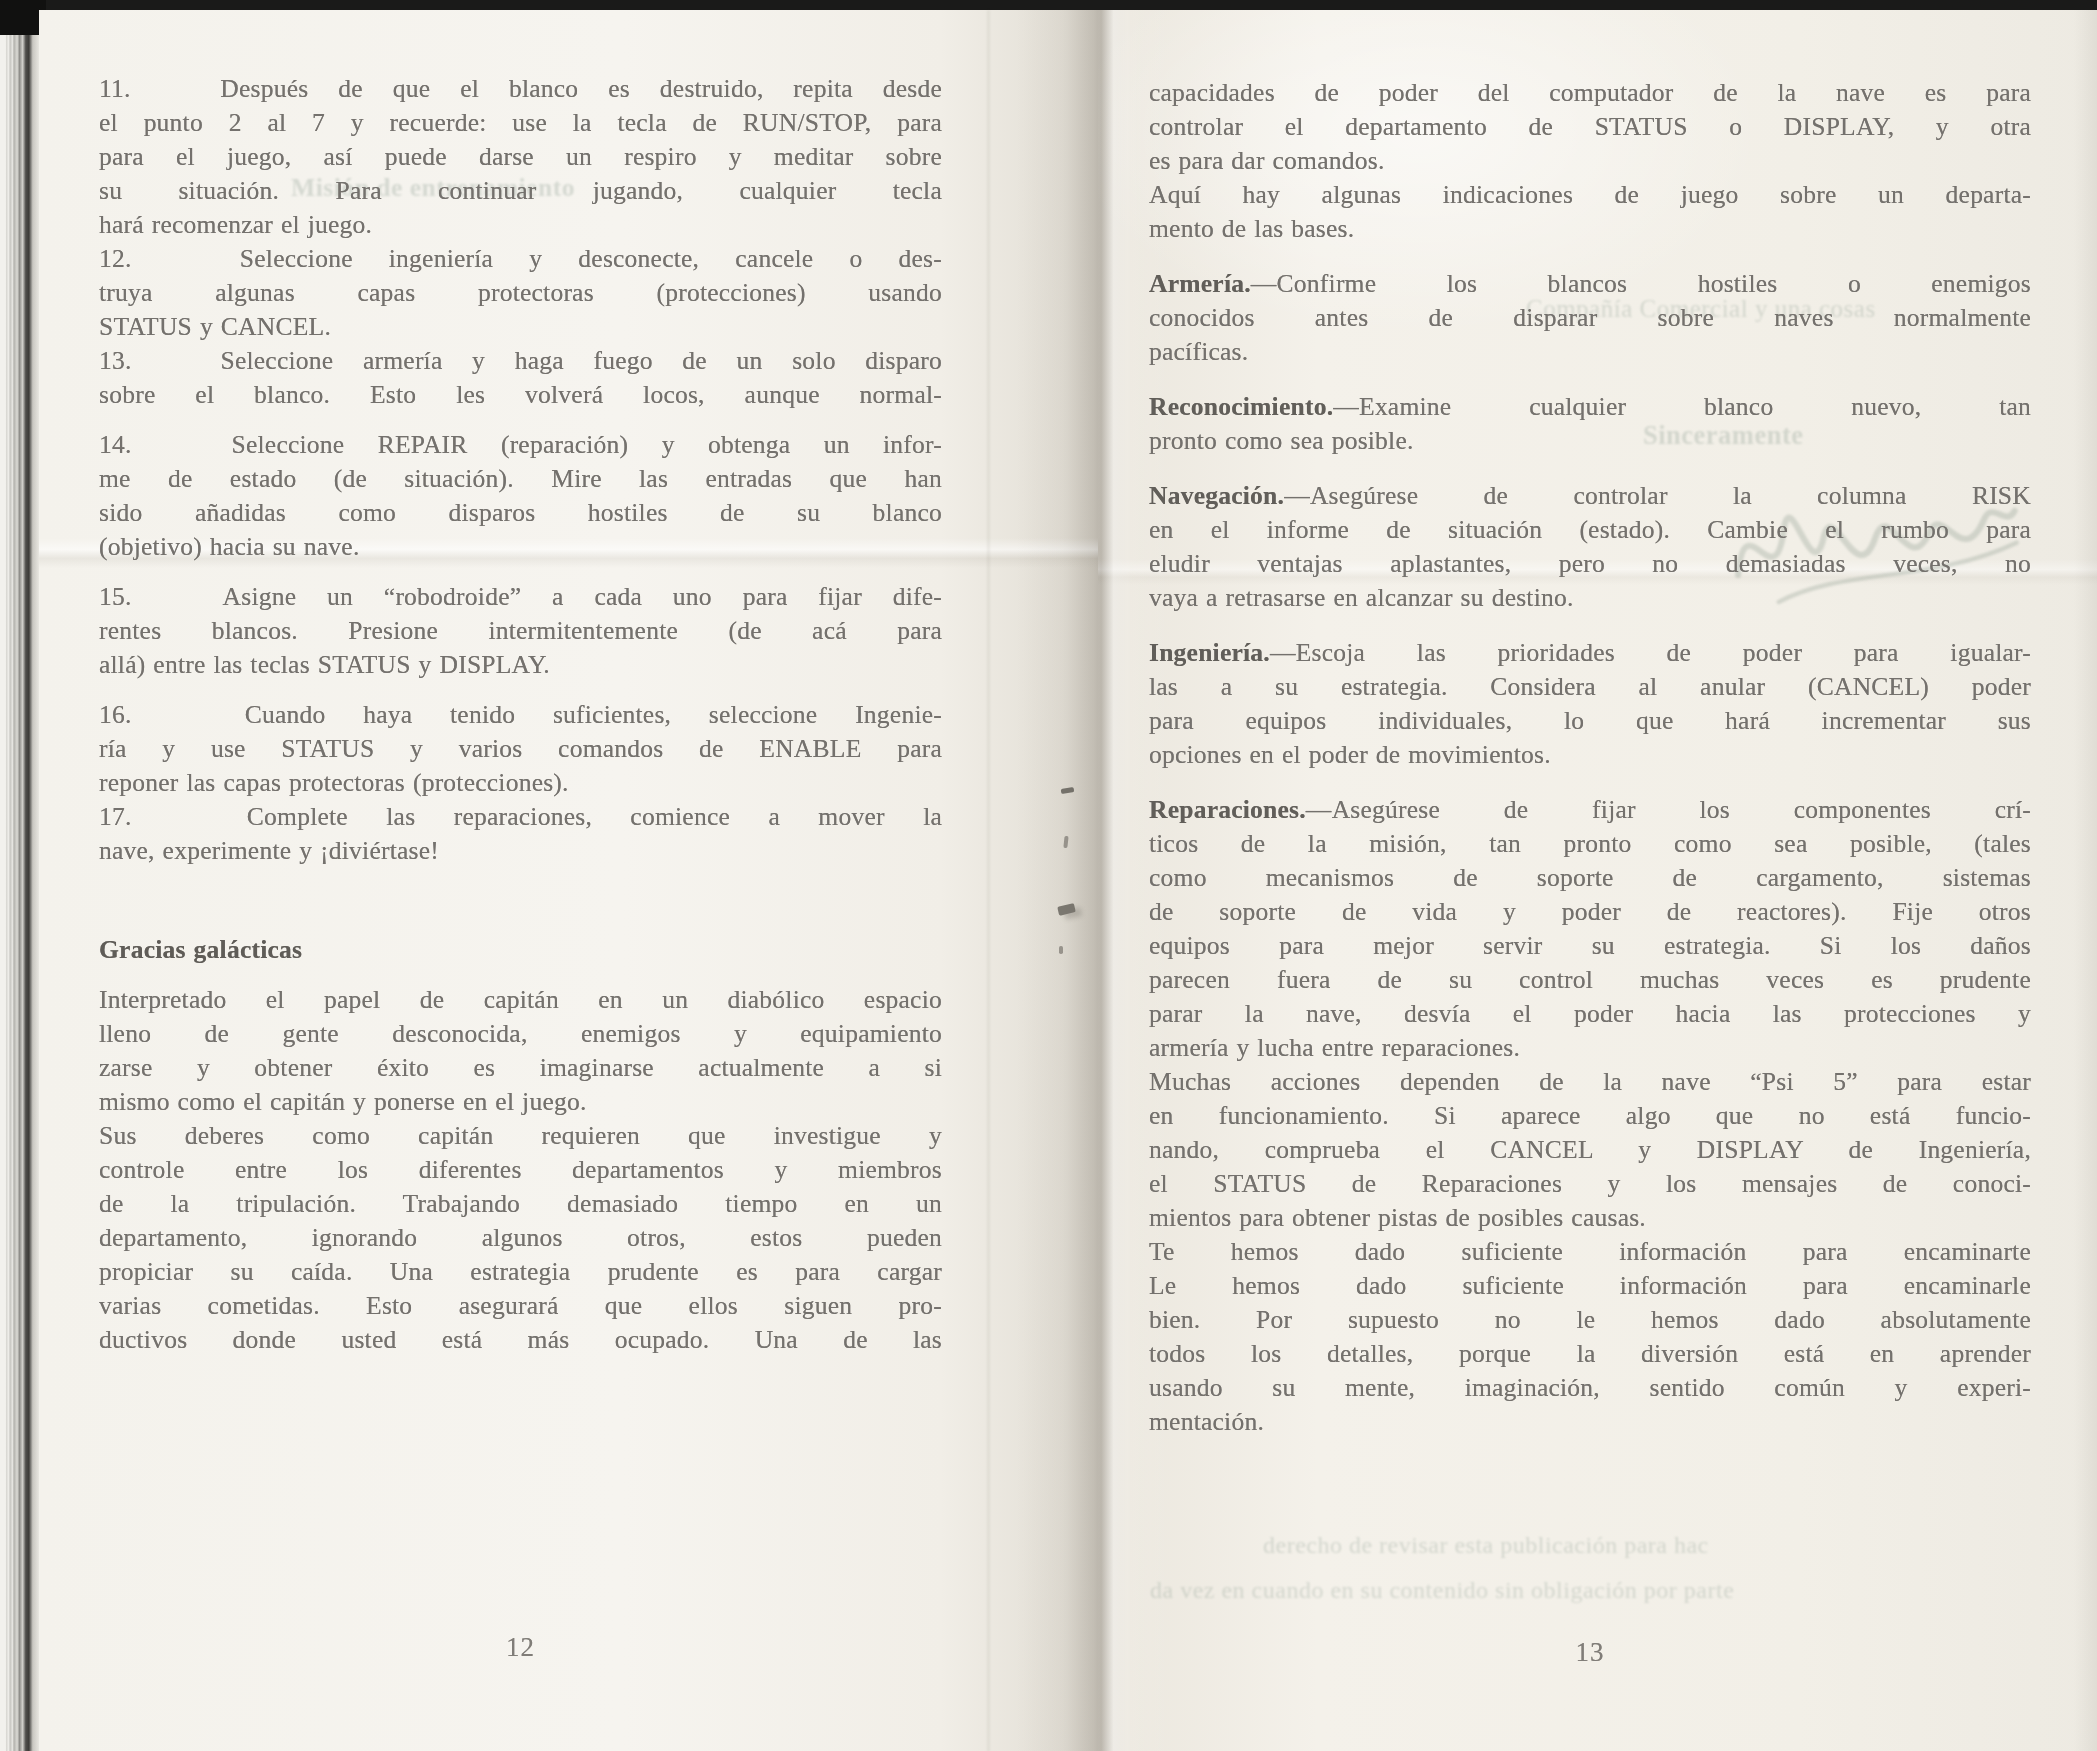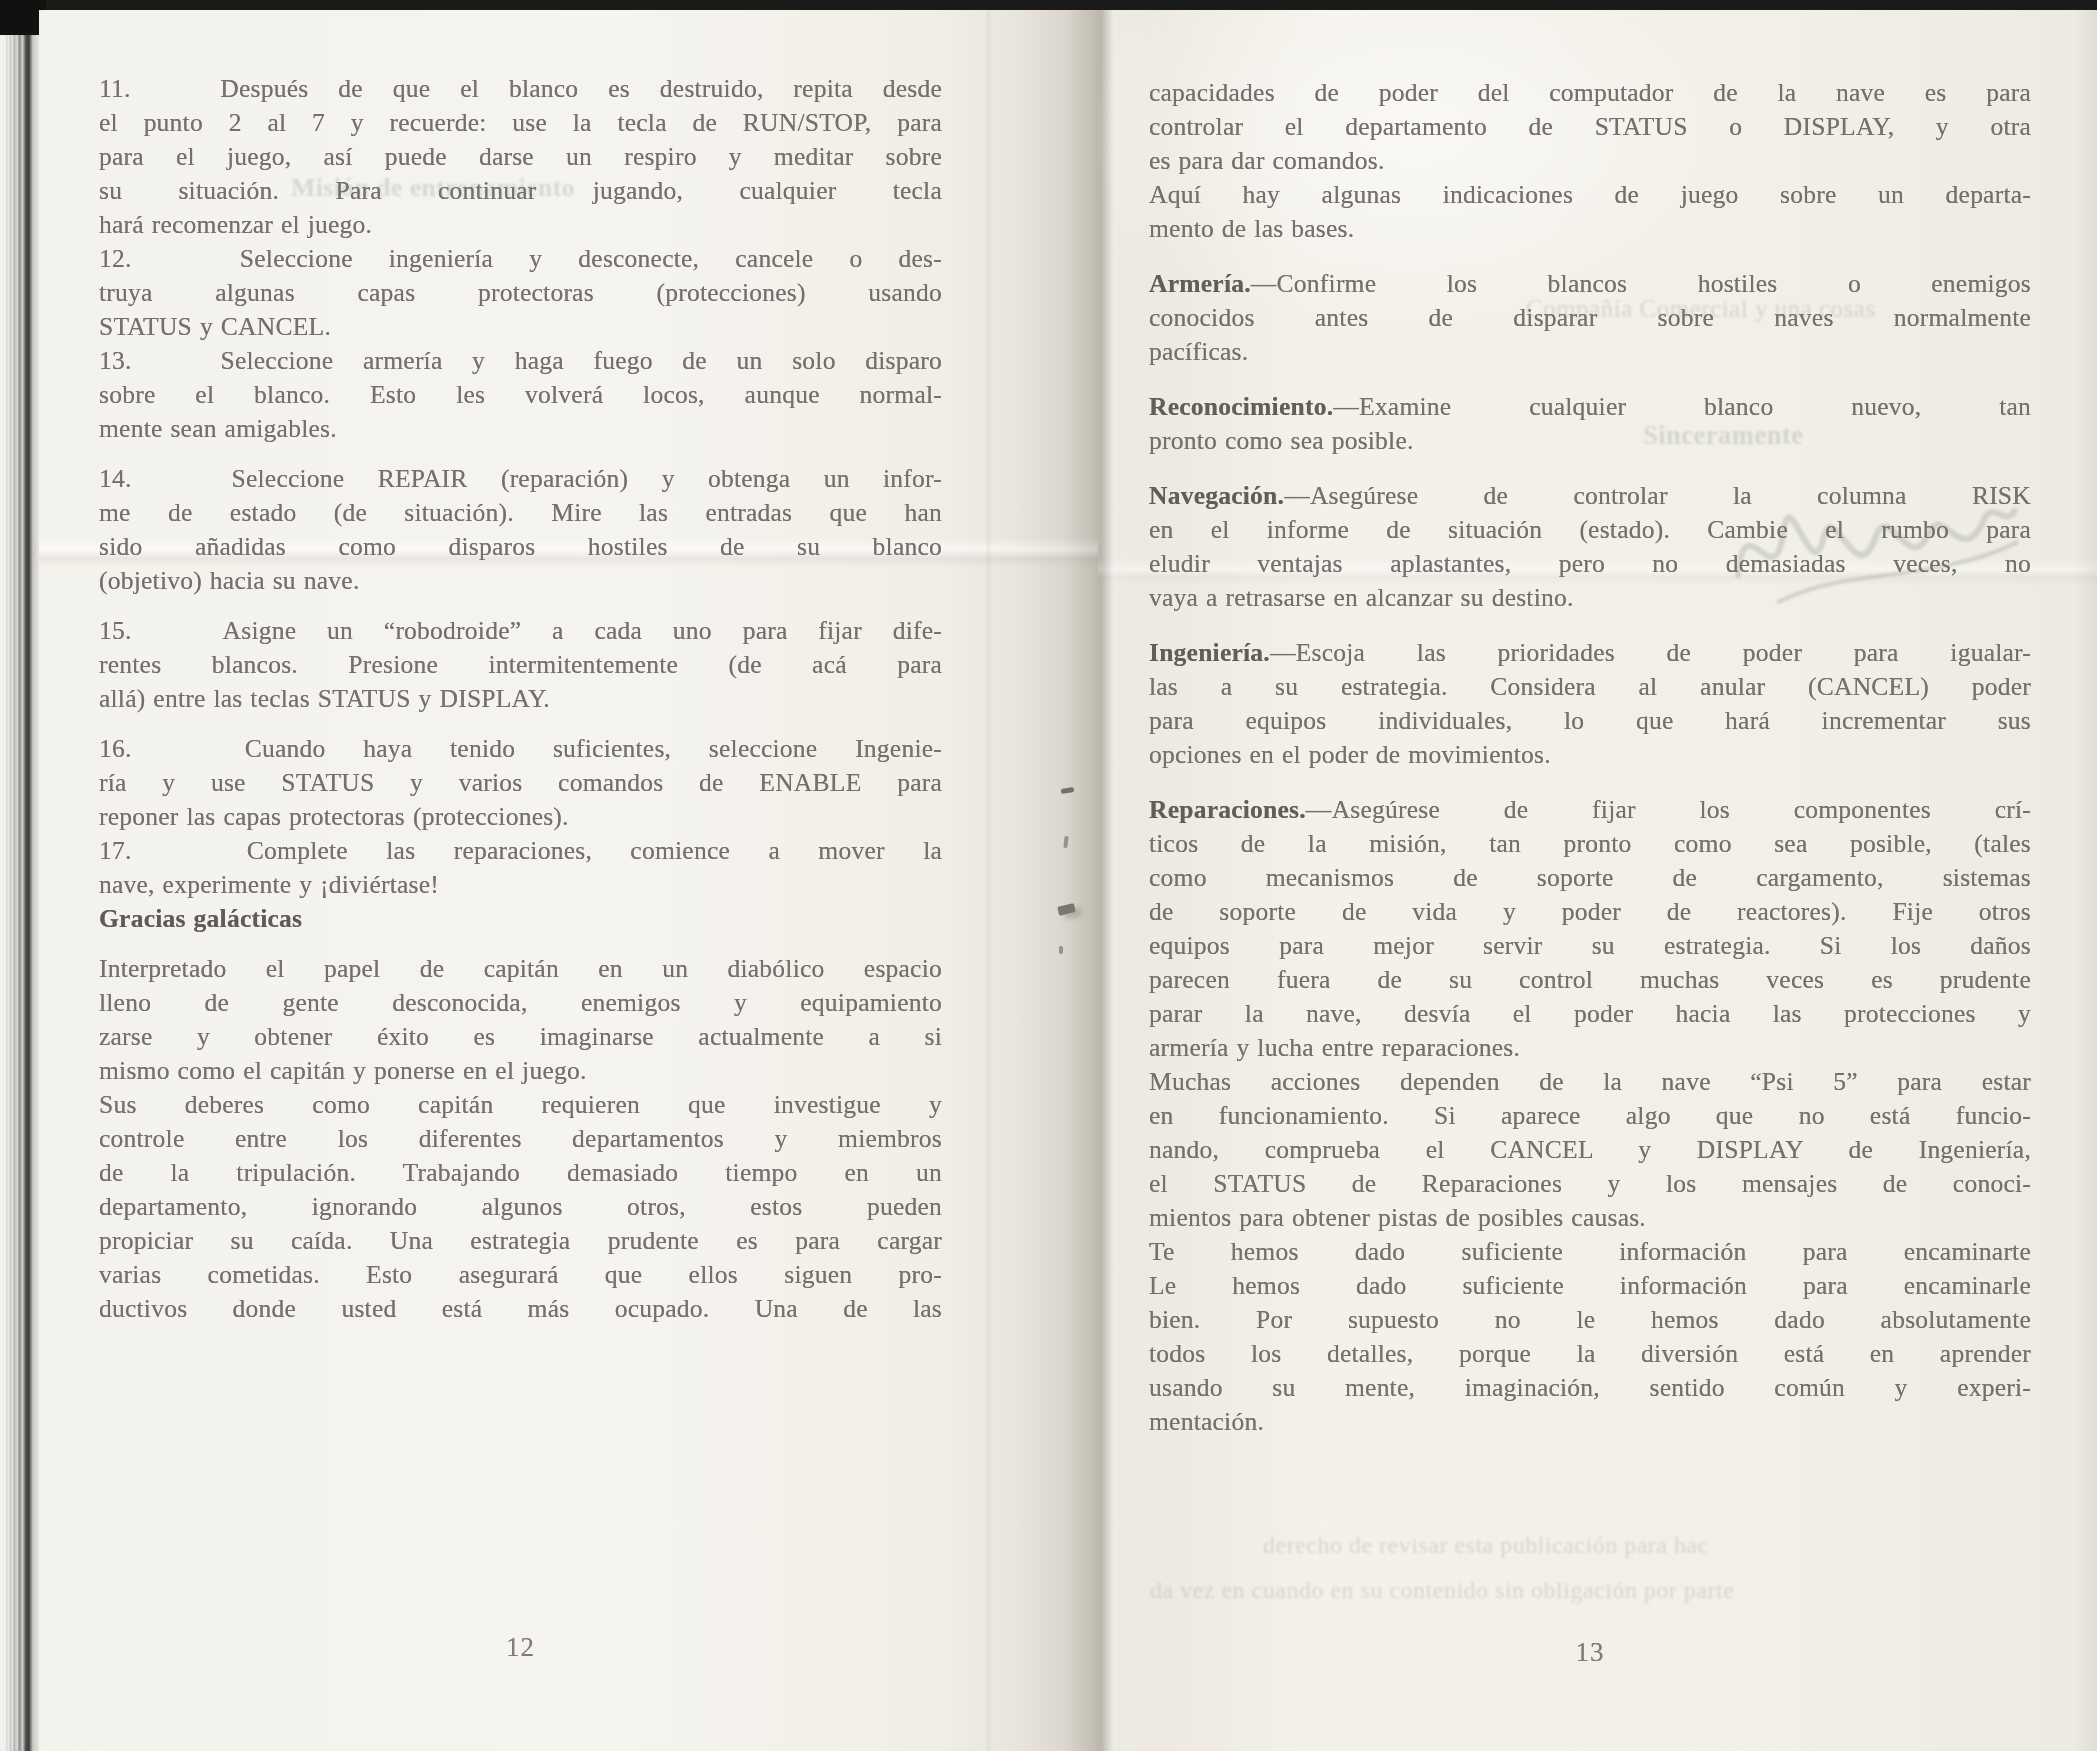--- a/index.html
+++ b/index.html
@@ -76,21 +76,21 @@
   .textcol{position:absolute;color:#74716d;}
   .textcol .line{
     height:34px;line-height:34px;font-size:25.6px;letter-spacing:0.2px;word-spacing:1.3px;
     text-align:justify;text-align-last:justify;white-space:nowrap0;
     text-shadow:0 0 0.6px rgba(116,113,109,0.75);
   }
   .textcol .line.last{text-align-last:left;}
   .textcol .line b{font-weight:bold;color:#615e59;}
   .block.gap-s{margin-top:16px;}
   .block.gap-m{margin-top:21px;}
-  .block.gap-xl{}
+  .block.gap-xl{margin-top:65px;}
   .block.heading .line{font-weight:bold;color:#5f5c57;text-align:left;text-align-last:left;}
   .pagenum{
     position:absolute;text-align:center;font-size:27px;color:#807d78;
     letter-spacing:0.9px;text-shadow:0 0 0.6px rgba(128,125,120,0.7);
   }
   
   .ghost{
     position:absolute;color:#90a094;opacity:0.32;filter:blur(1.1px);
     font-size:25.6px;letter-spacing:0.5px;white-space:nowrap;pointer-events:none;
   }
@@ -144,21 +144,20 @@
         <div class="line last">hará recomenzar el juego.</div>
       </div>
       <div class="block">
         <div class="line">12.&nbsp;&nbsp; Seleccione ingeniería y desconecte, cancele o des-</div>
         <div class="line">truya algunas capas protectoras (protecciones) usando</div>
         <div class="line last">STATUS y CANCEL.</div>
       </div>
       <div class="block">
         <div class="line">13.&nbsp;&nbsp; Seleccione armería y haga fuego de un solo disparo</div>
         <div class="line">sobre el blanco. Esto les volverá locos, aunque normal-</div>
-        <div class="line last">mente sean amigables.</div>
       </div>
       <div class="block gap-s">
         <div class="line">14.&nbsp;&nbsp; Seleccione REPAIR (reparación) y obtenga un infor-</div>
         <div class="line">me de estado (de situación). Mire las entradas que han</div>
         <div class="line">sido añadidas como disparos hostiles de su blanco</div>
         <div class="line last">(objetivo) hacia su nave.</div>
       </div>
       <div class="block gap-s">
         <div class="line">15.&nbsp;&nbsp; Asigne un “robodroide” a cada uno para fijar dife-</div>
         <div class="line">rentes blancos. Presione intermitentemente (de acá para</div>

